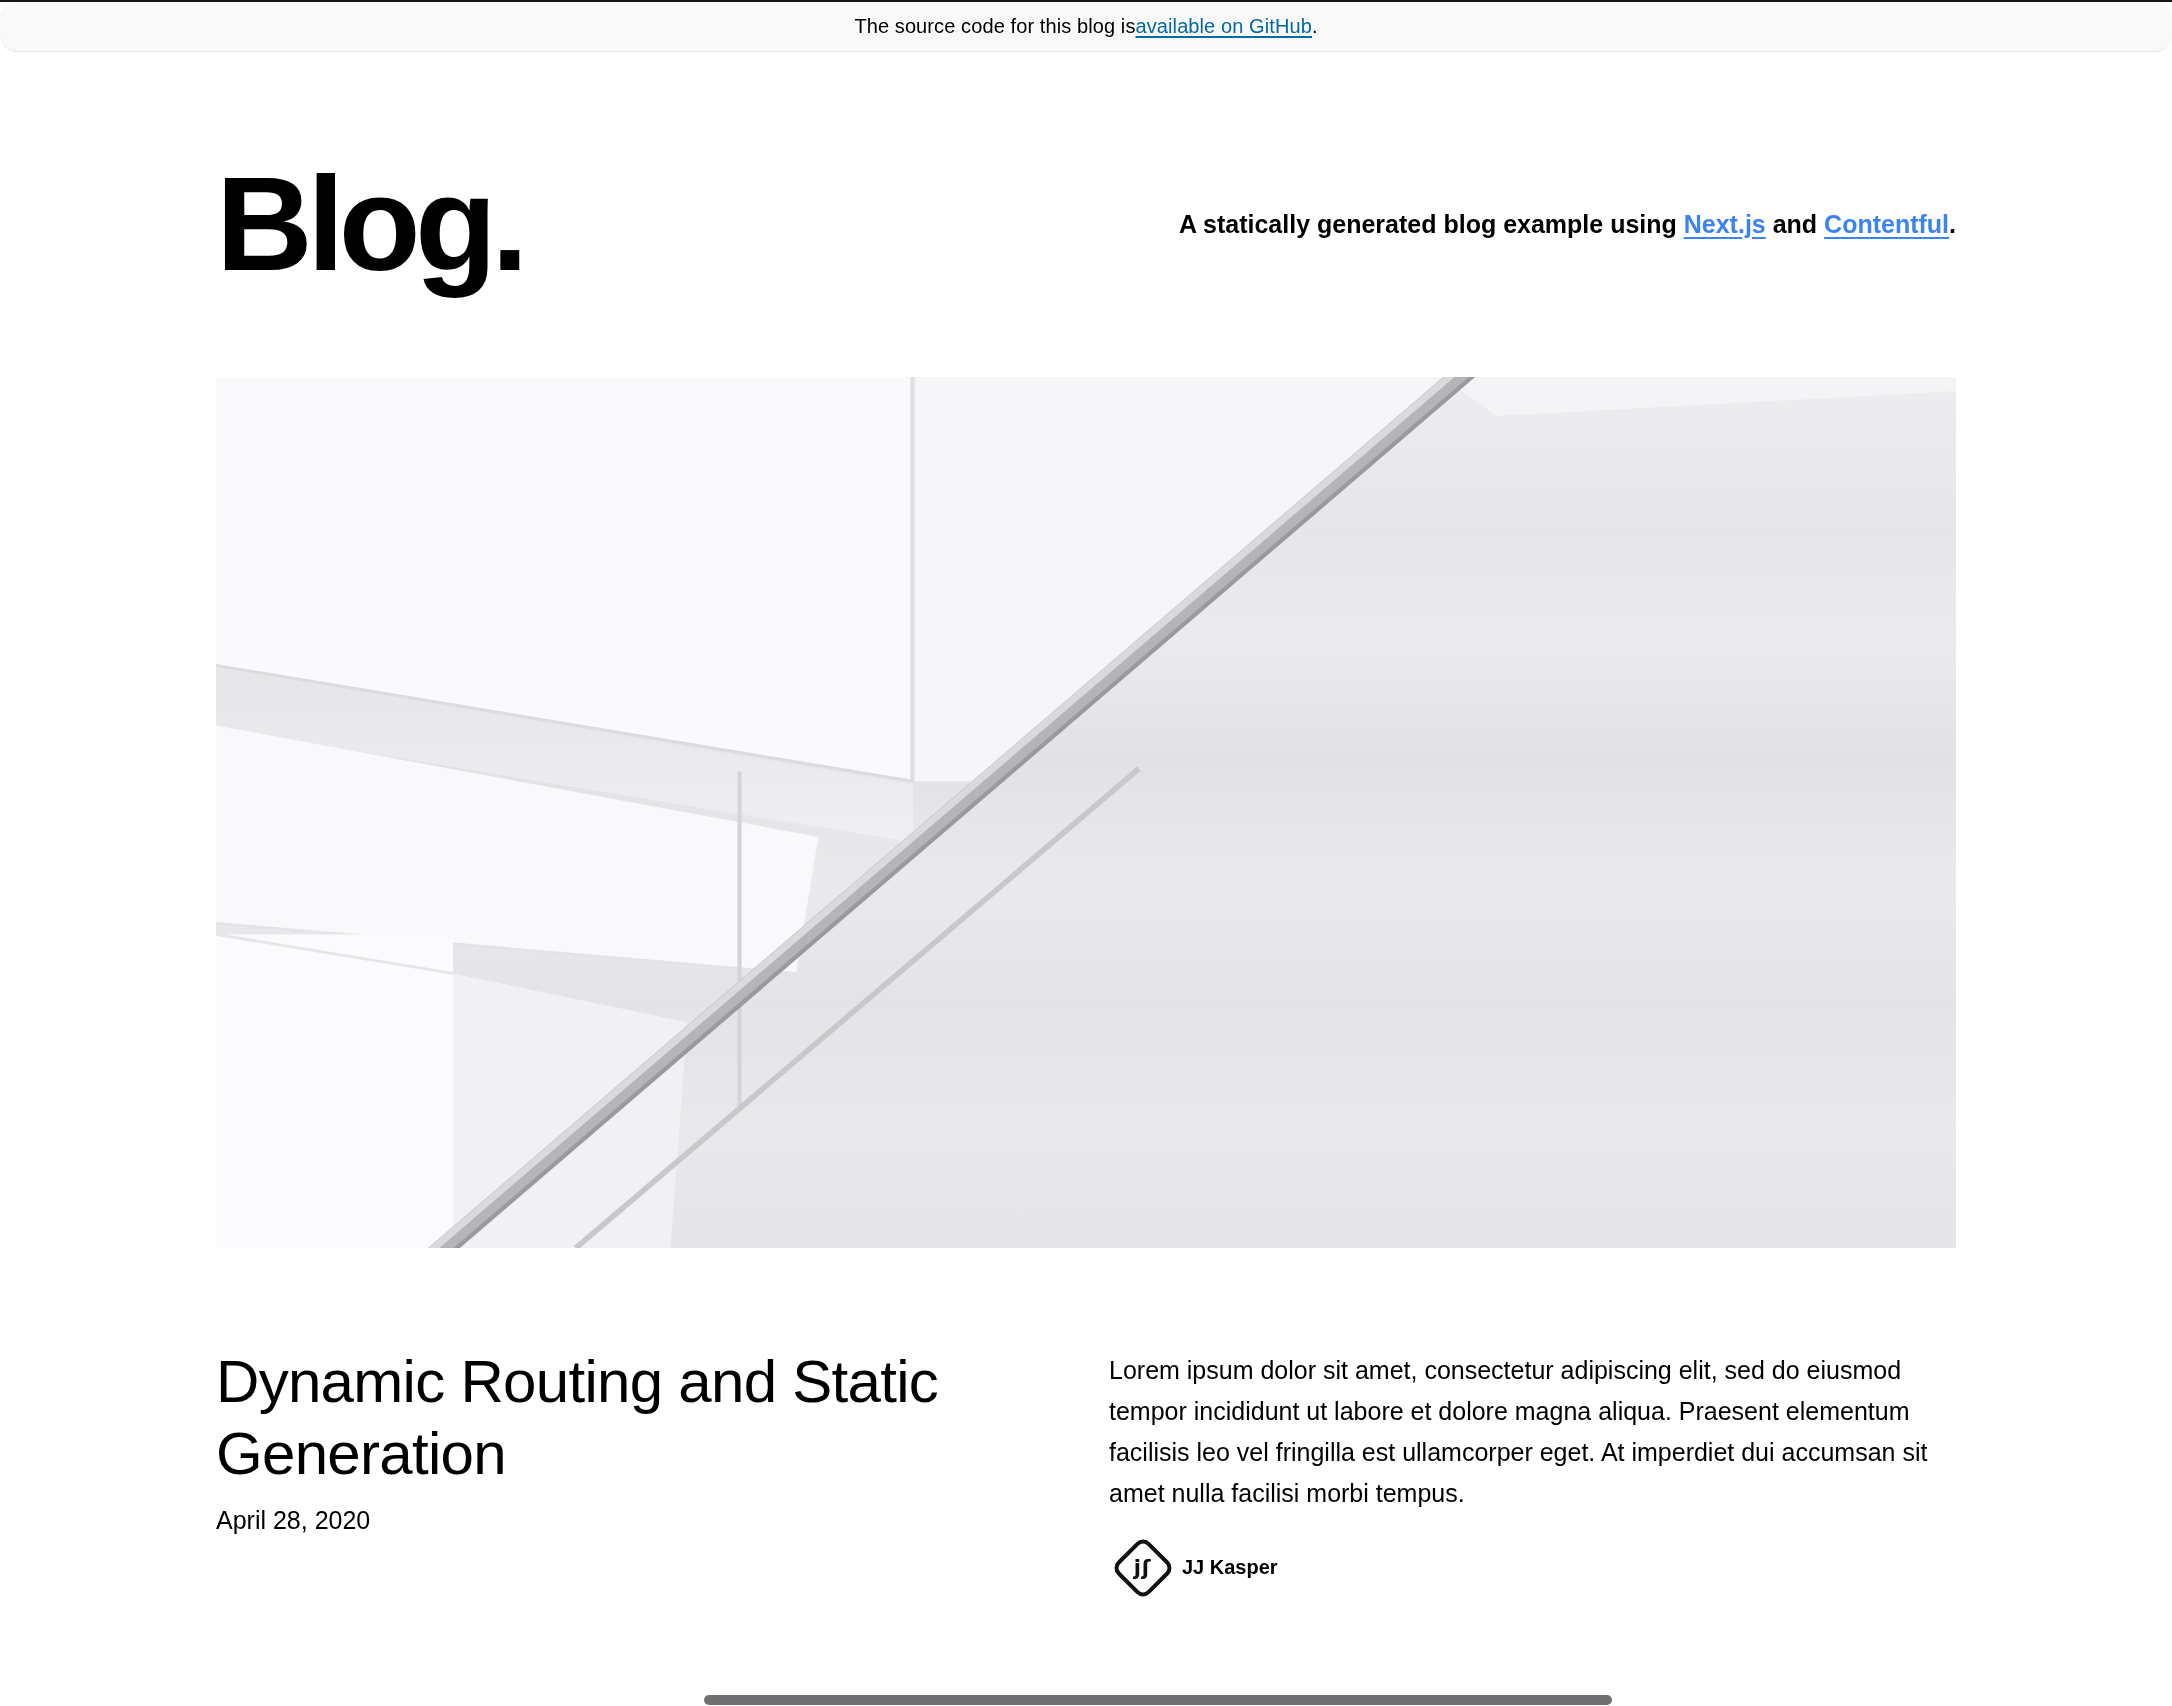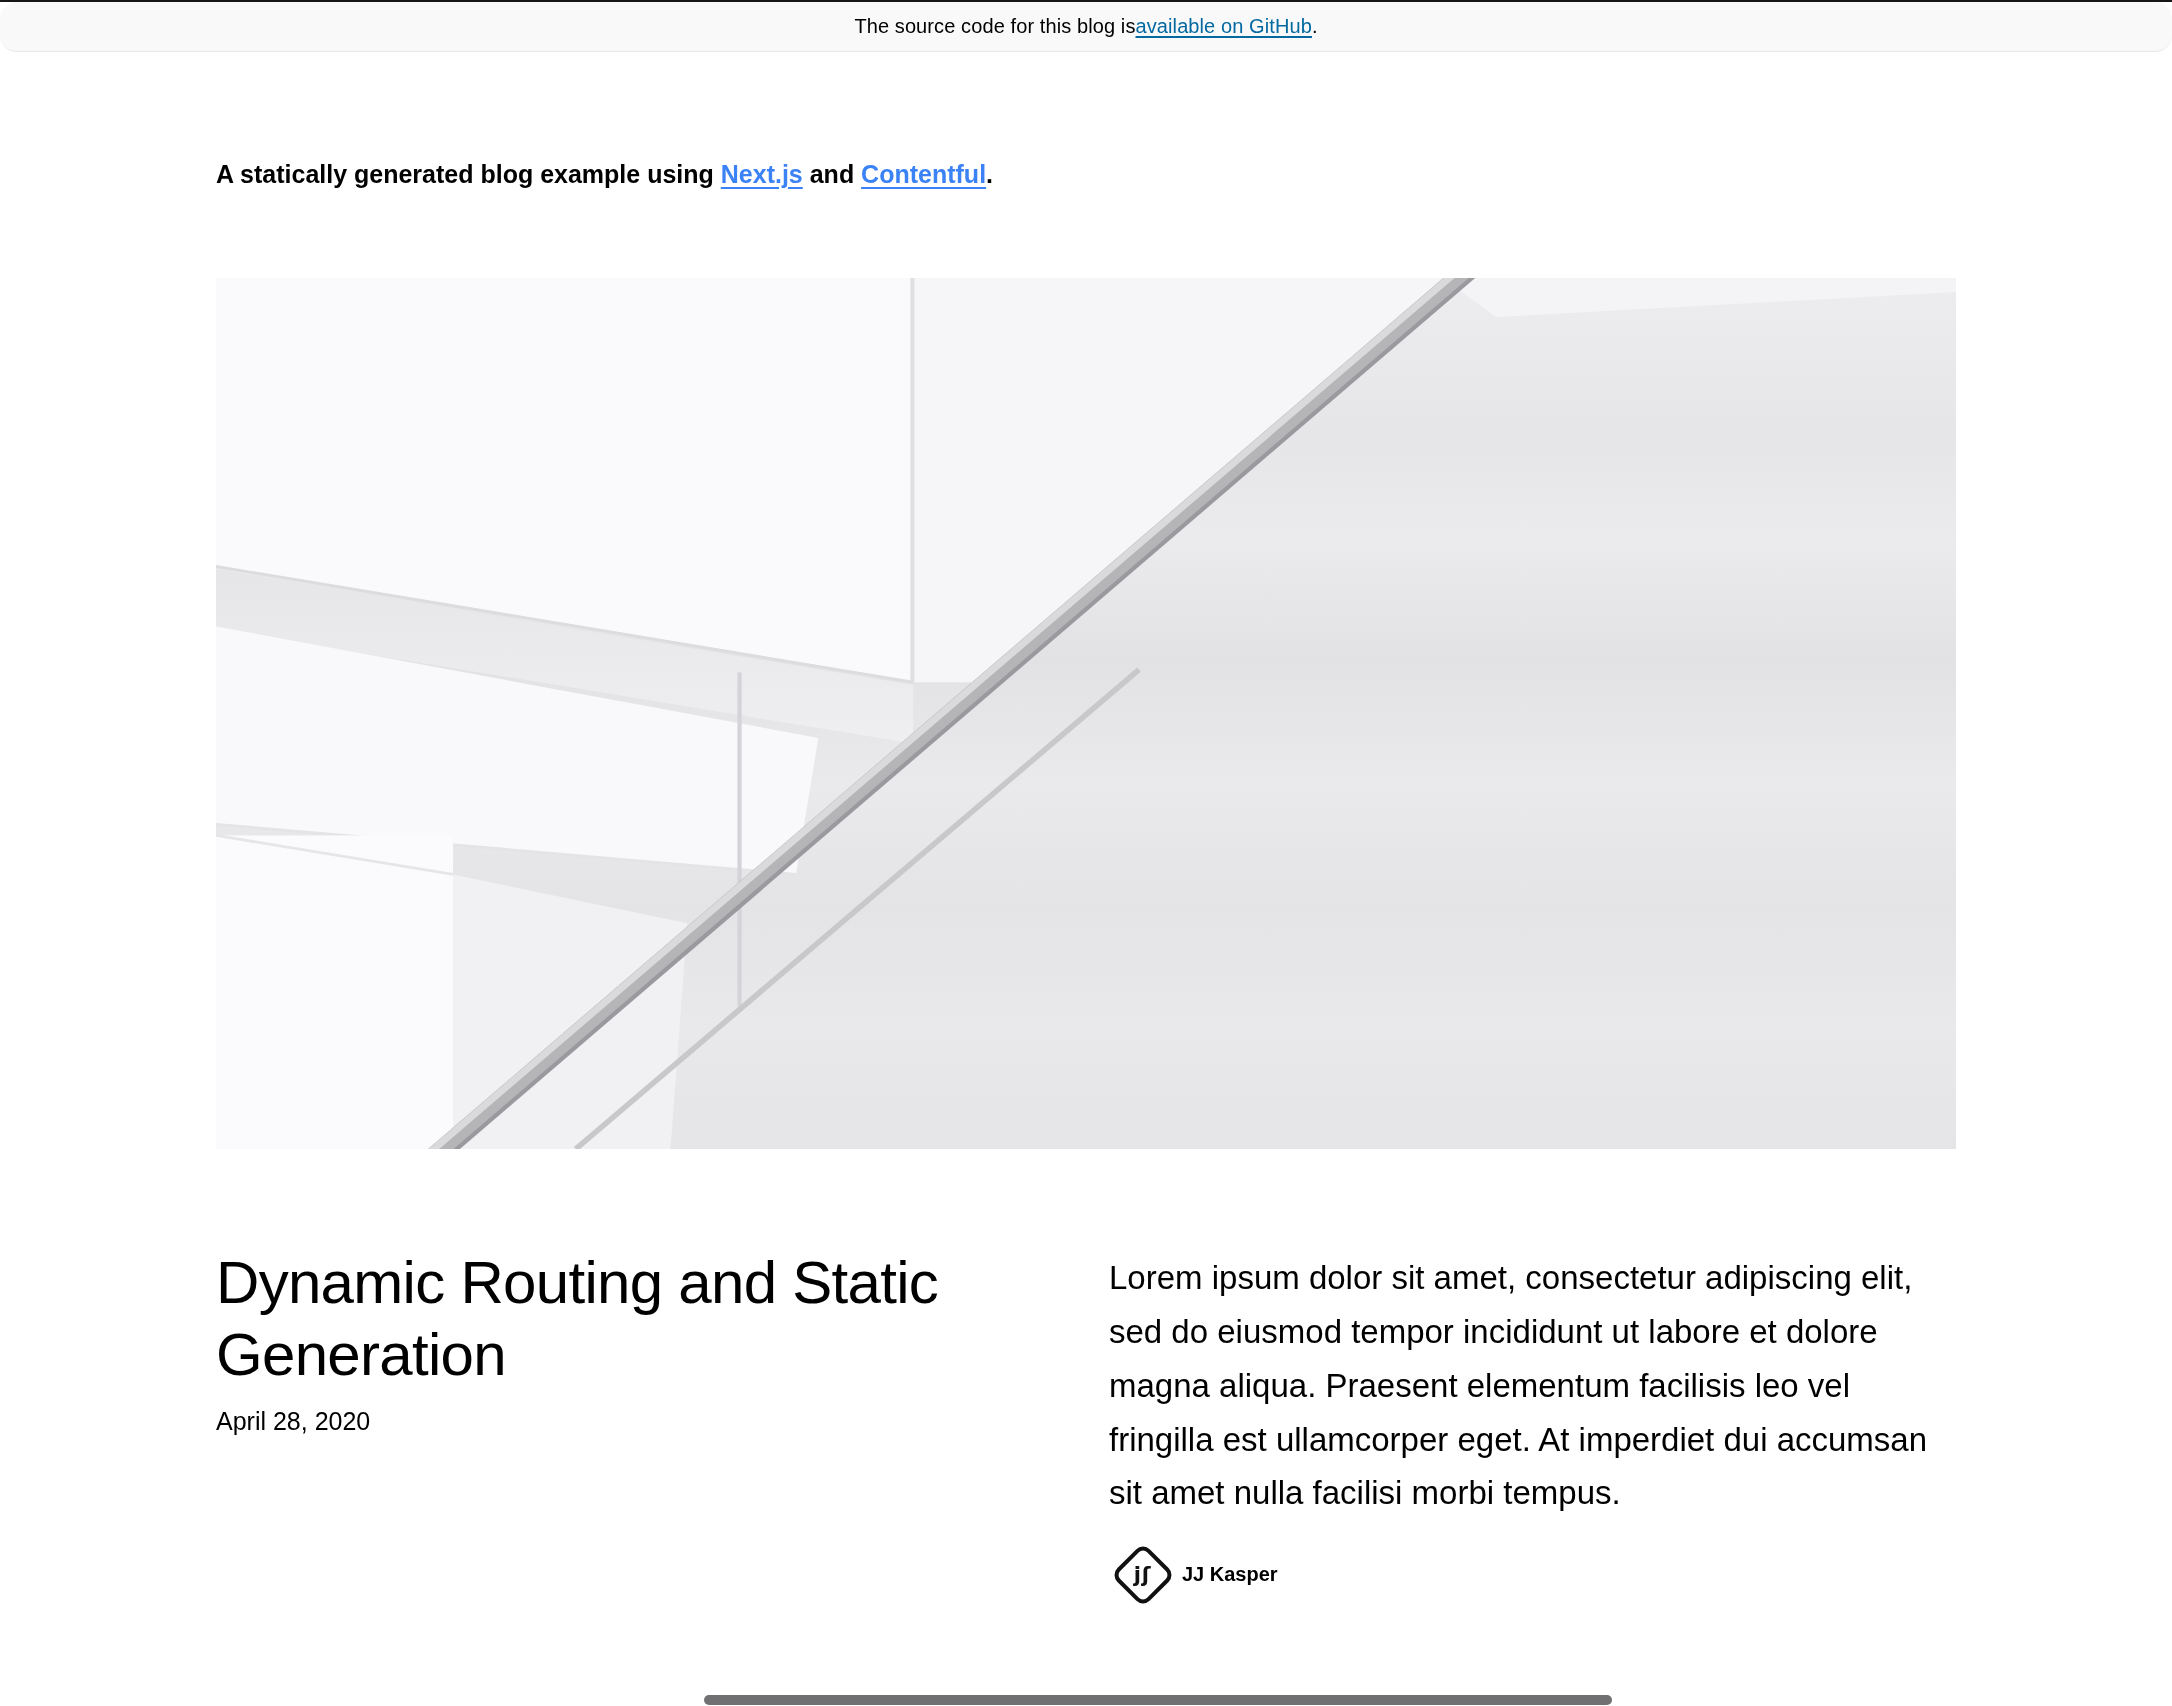--- a/index.html
+++ b/index.html
@@ -34,21 +34,21 @@
   
   .post-grid {
     margin-top: 98px;
     display: grid; grid-template-columns: 848px 848px; column-gap: 45px;
   }
   .post-title {
     font-size: 60px; font-weight: 400; line-height: 1.2; letter-spacing: -0.7px;
     color: #000; cursor: pointer;
   }
   .post-date { margin-top: 14px; font-size: 25px; line-height: 1.3; }
-  .post-excerpt { padding-top: 4.2px; font-size: 33px; line-height: 1.63; }
+  .post-excerpt { padding-top: 4.2px; font-size: 25px; line-height: 1.63; }
   .author-row { margin-top: 21px; display: flex; align-items: center; }
   .avatar {
     width: 67px; height: 67px; display: flex; align-items: center; justify-content: center;
     flex: 0 0 67px;
   }
   .avatar-diamond {
     width: 46px; height: 46px; border: 4.9px solid #111; border-radius: 9.8px;
     transform: rotate(45deg);
     display: flex; align-items: center; justify-content: center;
     background: #fff;
@@ -72,20 +72,21 @@
 <div class="top-edge"></div>
 
 <div class="banner">
   <span>The source code for this blog is </span>
   <a>available on GitHub</a>
   <span>.</span>
 </div>
 
 <div class="container">
   <header class="site-header">
+    <h1 class="logo">Blog.</h1>
     <h4 class="tagline">
       <span>A statically generated blog example using </span><a>Next.js</a><span> and </span><a>Contentful</a><span>.</span>
     </h4>
   </header>
 
   <div class="hero">
 
     <svg viewBox="0 0 1248 625" preserveAspectRatio="none">
       <defs>
         <linearGradient id="wallGrad" x1="0" y1="0" x2="0" y2="1">

